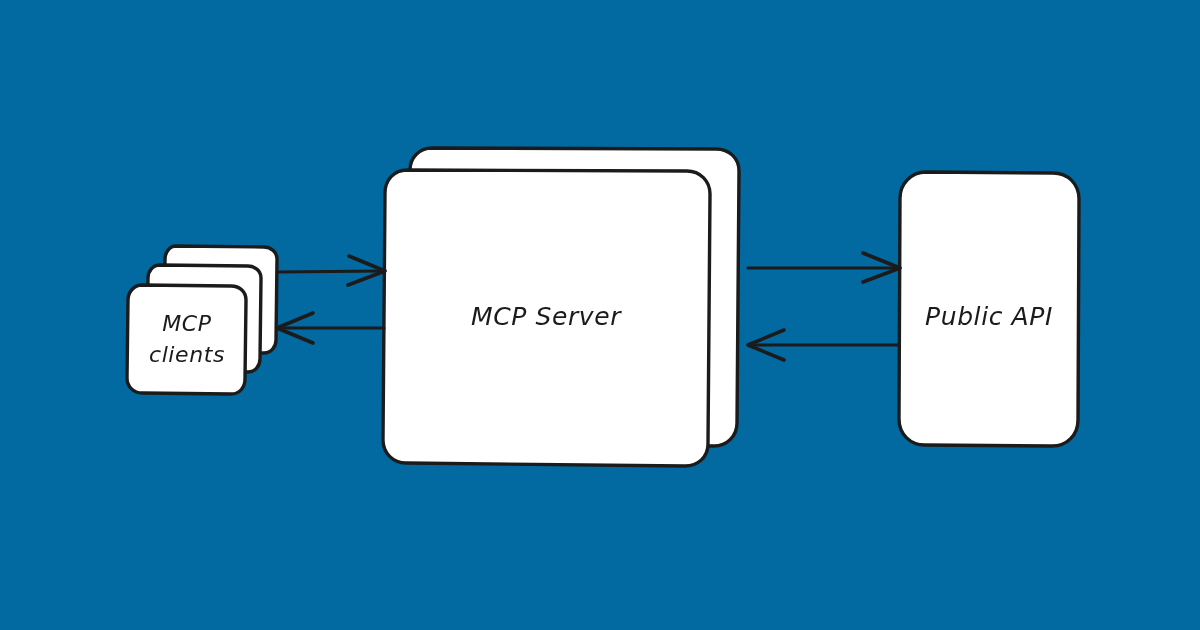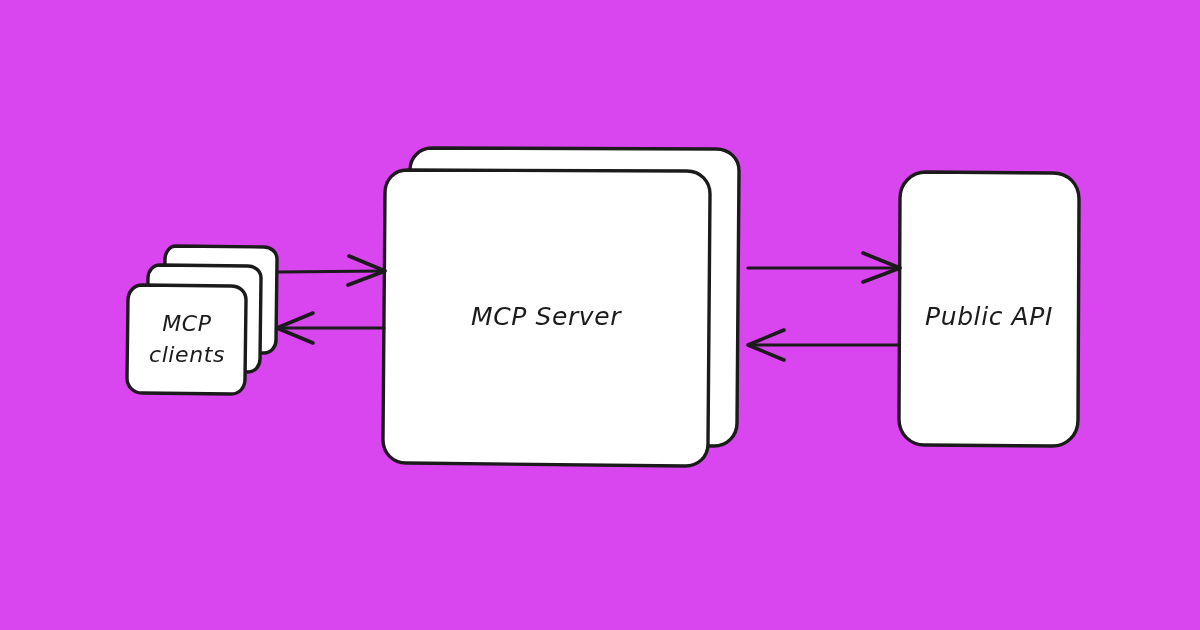--- a/index.html
+++ b/index.html
@@ -10,21 +10,21 @@
   body {
     width: 1200px;
     height: 630px;
     font-family: "DejaVu Sans", sans-serif;
     overflow: hidden;
   }
   #diagram-root {
     position: relative;
     width: 1200px;
     height: 630px;
-    background: #d946ef;
+    background: #0369a1;
   }
   svg.canvas {
     display: block;
     width: 1200px;
     height: 630px;
   }
   .node-shape {
     fill: #ffffff;
     stroke: #1b1b1b;
     stroke-width: 3.4;

